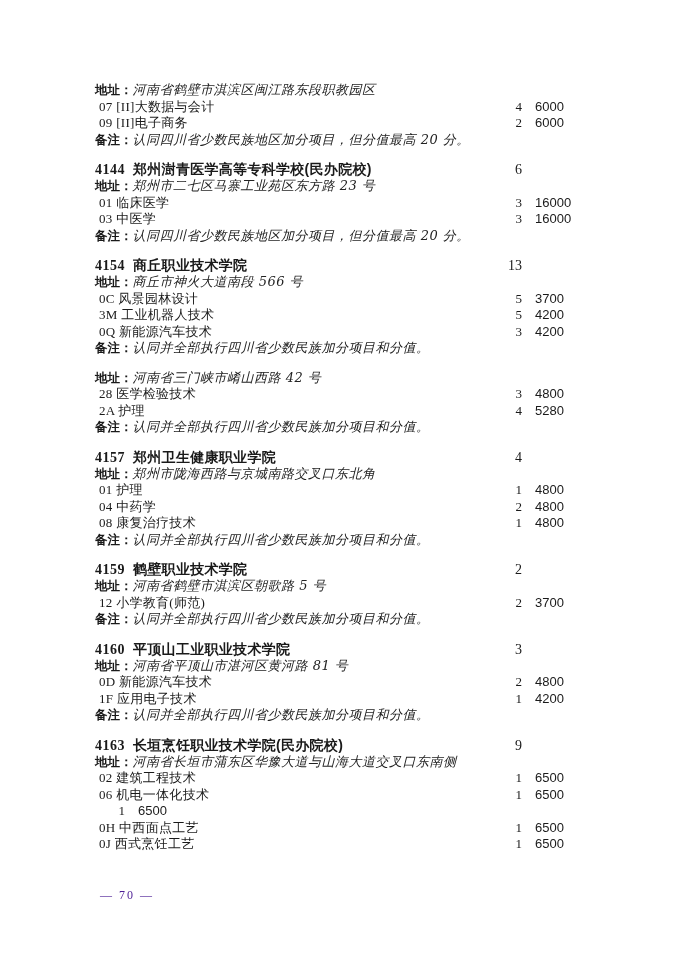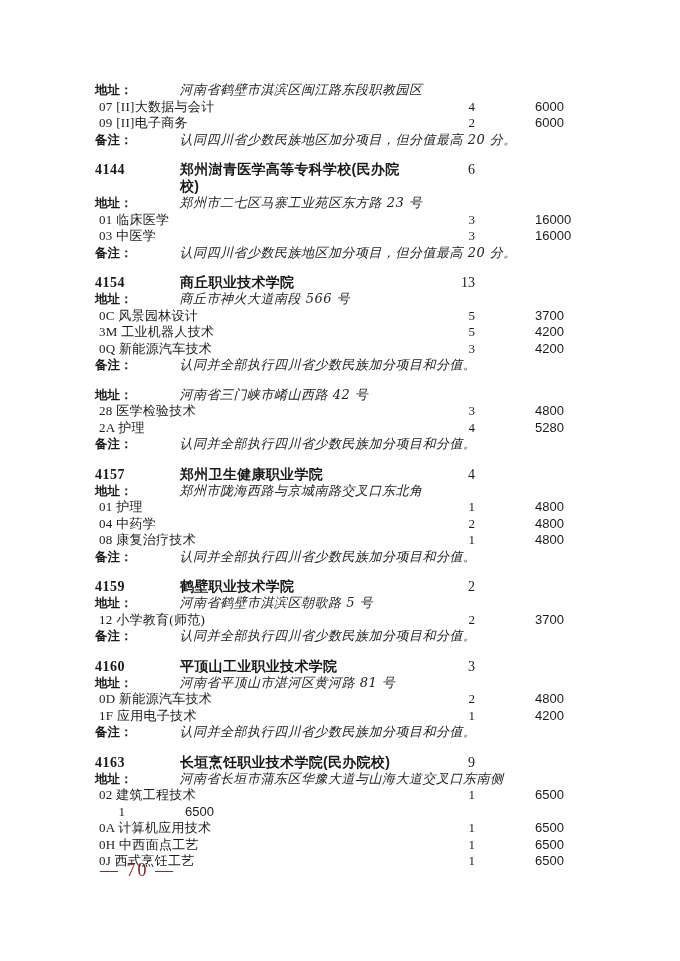--- a/index.html
+++ b/index.html
@@ -20,24 +20,23 @@
   .content {
     position: absolute;
     left: 95px;
     top: 82px;
     width: 490px;
   }
   .block { }
   .block + .block { margin-top: 13px; }
   .row {
     display: flex;
-    align-items: flex-start;
+    align-items: center;
     line-height: 16.5px;
     font-size: 13px;
-    gap: 47px;
   }
   .row.heading {
     line-height: 17px;
     font-size: 14px;
     font-weight: bold;
   }
   .row.heading .code {
     font-family: "Liberation Serif", serif;
     margin-right: 8px;
     letter-spacing: 0.5px;
@@ -75,24 +74,24 @@
   }
   .fee {
     width: 50px;
     margin-left: 13px;
     text-align: left;
     font-family: Liberation Sans, sans-serif;
   }
   .footer {
     position: absolute;
     left: 100px;
-    top: 860px;
-    font-size: 18px;
-    font-family: "Liberation Serif", serif;
-    color: #7f1d1d;
+    top: 888px;
+    font-size: 12px;
+    font-family: "Liberation Serif", serif;
+    color: #4c1d95;
     letter-spacing: 2px;
   }
 </style>
 </head>
 <body>
 
 <div class="page">
   <div class="content">
       <section class="block">
         <div class="row addr">
@@ -279,25 +278,25 @@
         <div class="row addr">
           <span class="lbl">地址：</span>
           <span class="kai">河南省长垣市蒲东区华豫大道与山海大道交叉口东南侧</span>
         </div>
         <div class="row major">
           <span class="mname">02 建筑工程技术</span>
           <span class="quota">1</span>
           <span class="fee">6500</span>
         </div>
         <div class="row major">
-          <span class="quota">1</span>
-          <span class="fee">6500</span>
-        </div>
-        <div class="row major">
-          <span class="mname">0A 计算机应用技术</span>
+          <span class="mname">06 机电一体化技术</span>
+          <span class="quota">1</span>
+          <span class="fee">6500</span>
+        </div>
+        <div class="row major">
           <span class="quota">1</span>
           <span class="fee">6500</span>
         </div>
         <div class="row major">
           <span class="mname">0H 中西面点工艺</span>
           <span class="quota">1</span>
           <span class="fee">6500</span>
         </div>
         <div class="row major">
           <span class="mname">0J 西式烹饪工艺</span>

